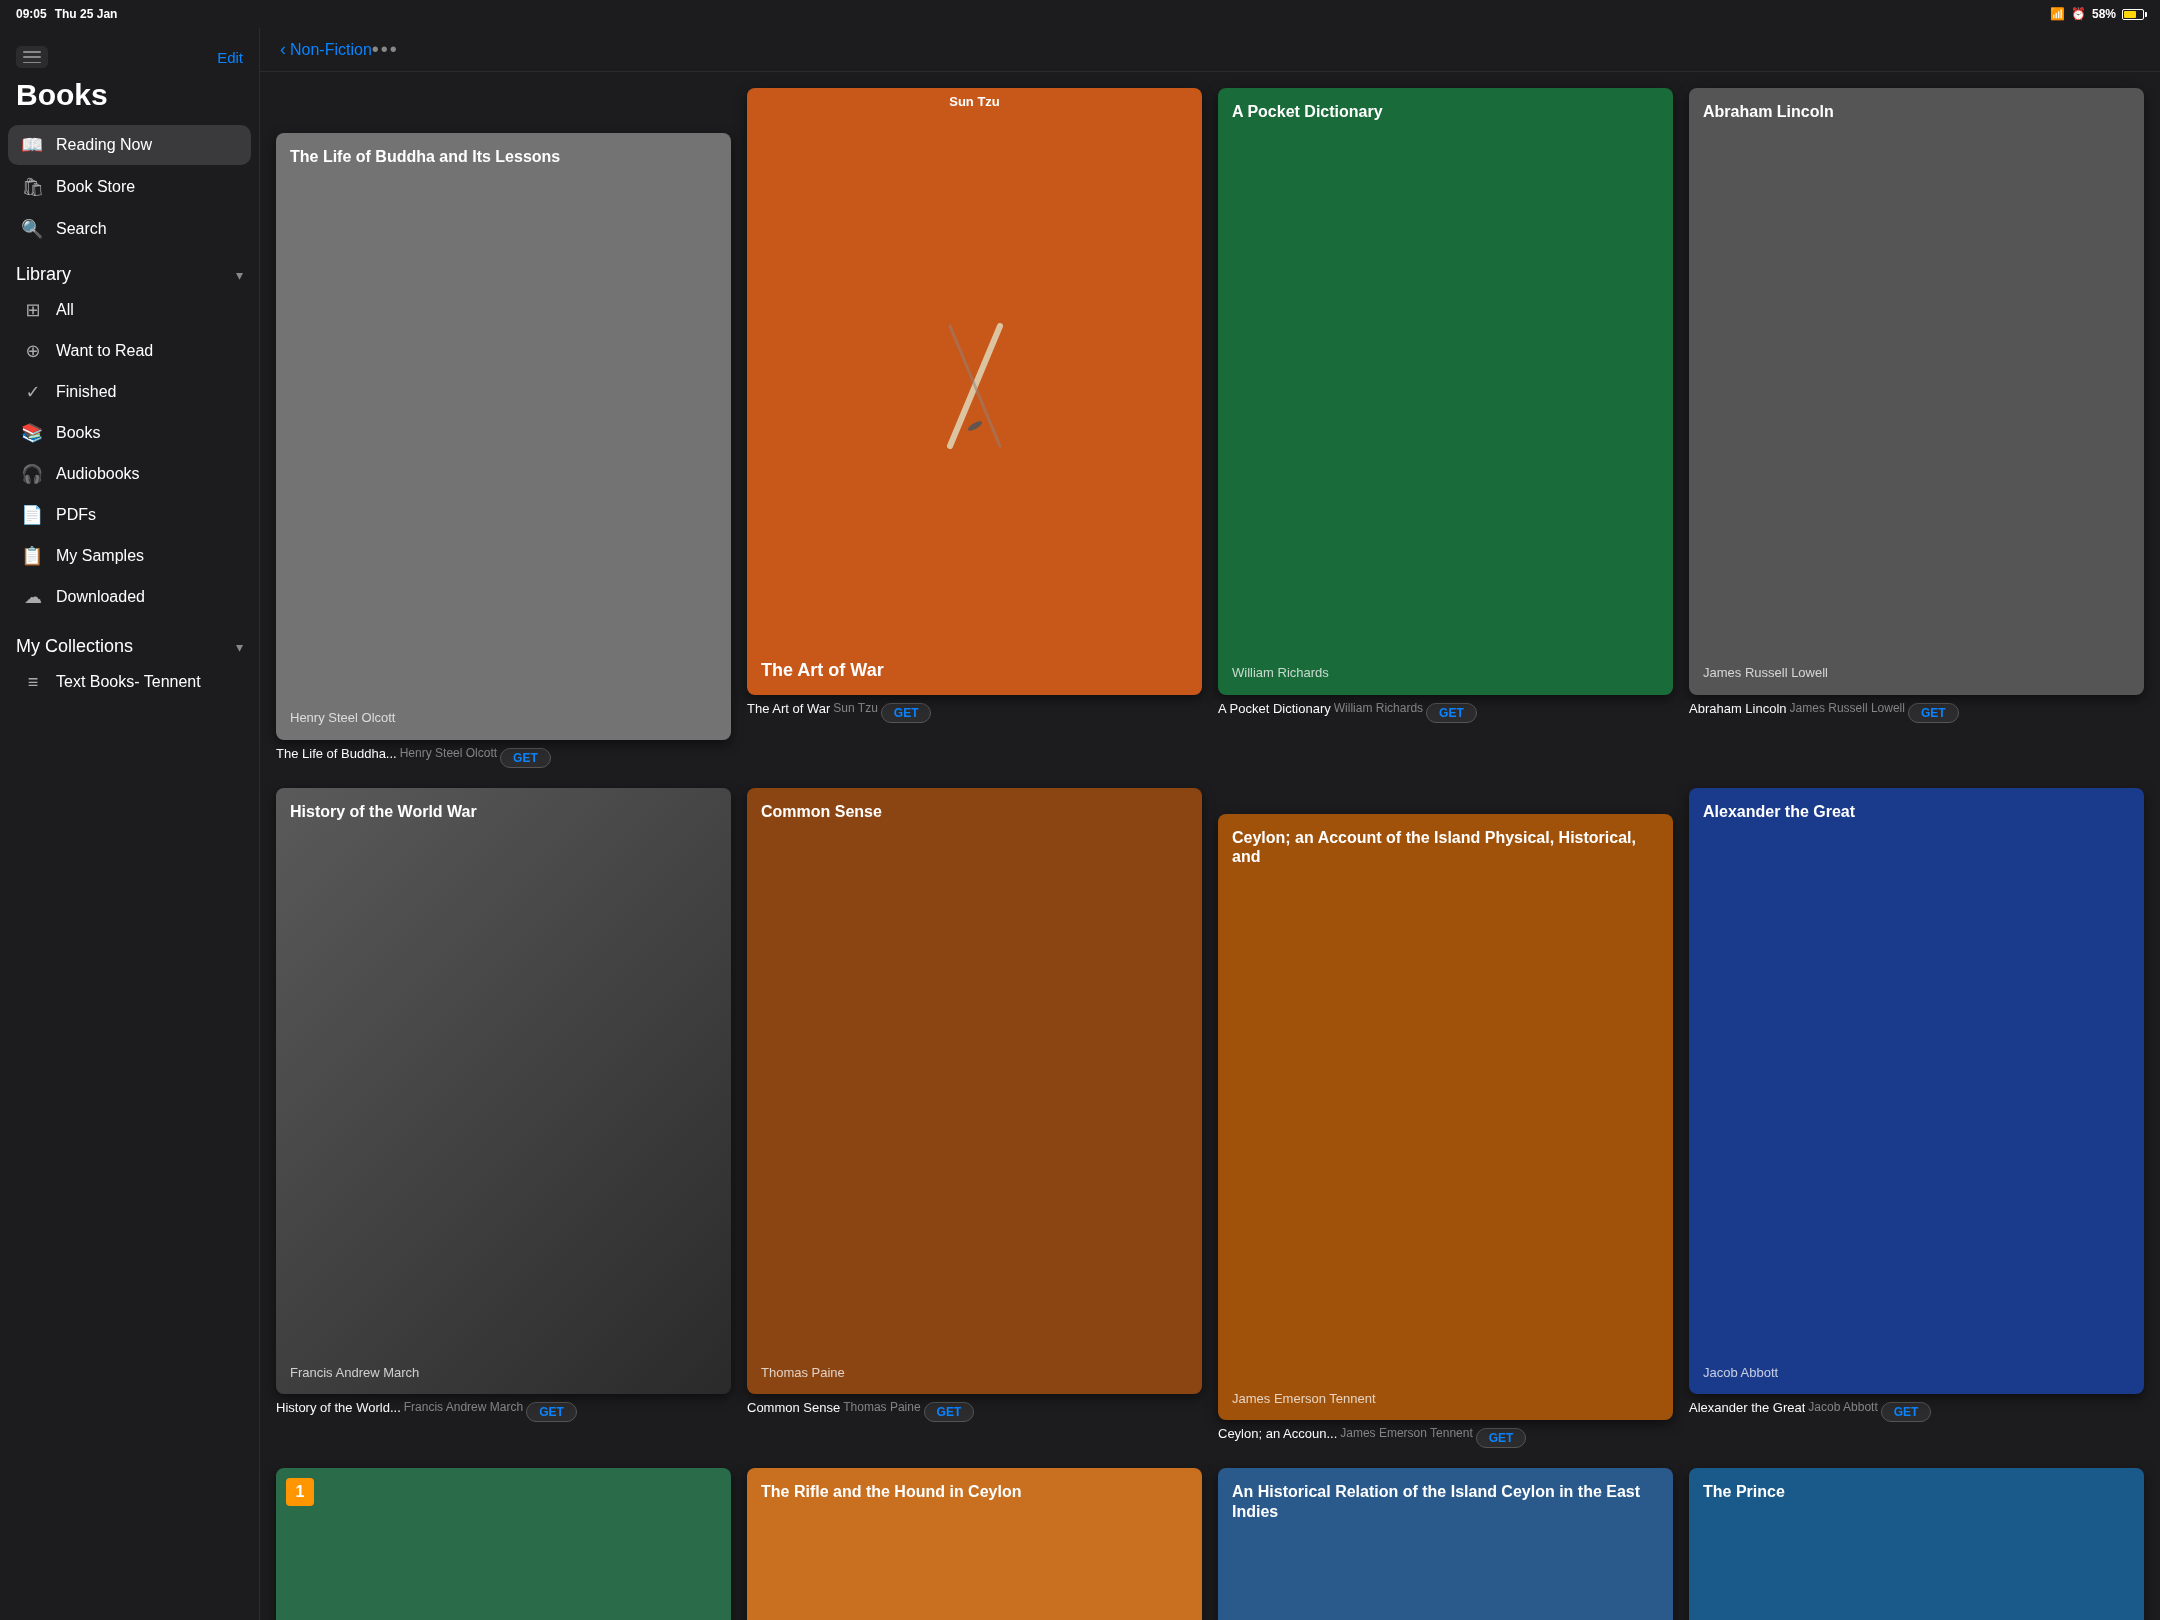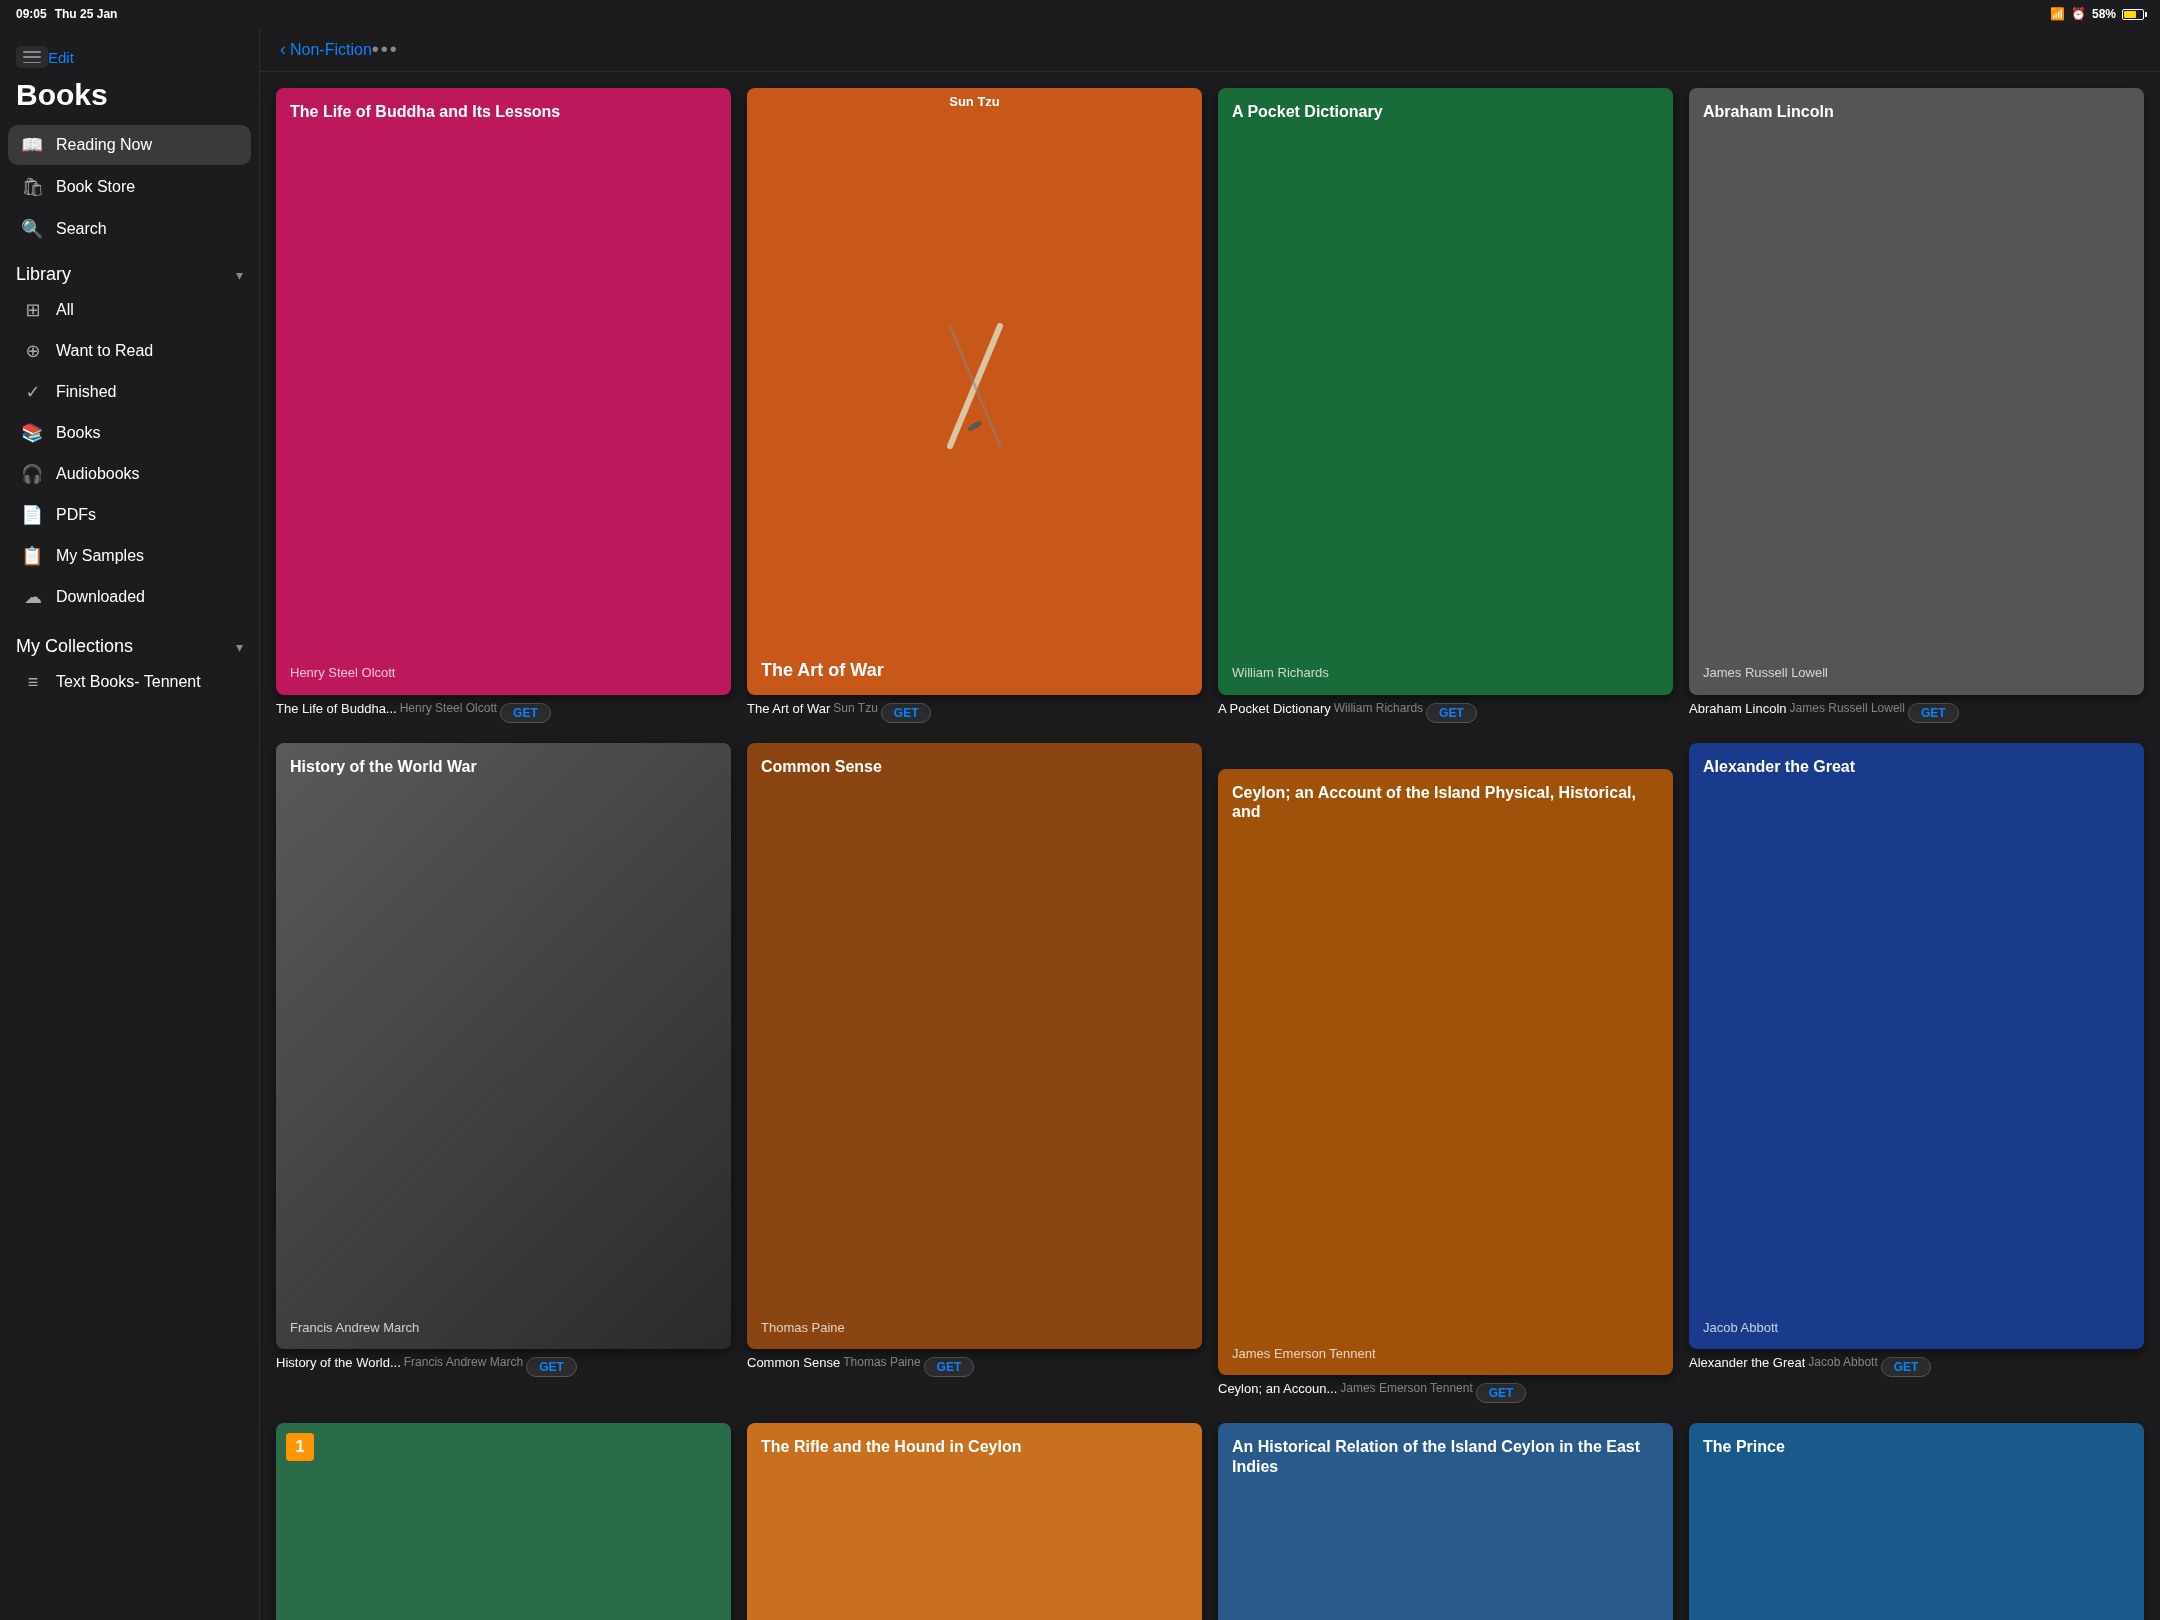--- a/index.html
+++ b/index.html
@@ -58,21 +58,21 @@
       min-width: 260px;
       background: #1c1c1e;
       padding-top: 36px;
       display: flex;
       flex-direction: column;
       overflow-y: auto;
       border-right: 1px solid #2c2c2e;
     }
     .sidebar-top {
       display: flex;
-      justify-content: flex-start;
+      justify-content: space-between;
       align-items: center;
       padding: 10px 16px 4px;
     }
     .sidebar-collapse-btn {
       width: 32px; height: 22px;
       background: #2c2c2e;
       border-radius: 5px;
       display: flex; align-items: center; justify-content: center;
       cursor: pointer;
     }
@@ -206,21 +206,21 @@
       border-radius: 12px;
       padding: 2px 12px;
       font-size: 12px; font-weight: 600;
       color: #0a84ff;
       width: fit-content;
       margin-top: 2px;
       cursor: pointer;
     }
 
     
-    .cover-buddha { background: #be185d; }
+    .cover-buddha { background: #737373; margin-top: 45px; }
     .cover-artofwar { background: #c8581a; }
     .cover-dictionary { background: #1a6b3a; }
     .cover-lincoln { background: #555; }
     .cover-worldwar { background: linear-gradient(135deg, #5a5a5a, #2a2a2a); }
     .cover-commonsense { background: #8b4513; }
     .cover-ceylon { background: #a0520a; }
     .cover-alexander { background: #1a3a8b; }
     .cover-unity { background: #2a6b4a; }
     .cover-rifle { background: #c87020; }
     .cover-historical { background: #2a5a8b; }

